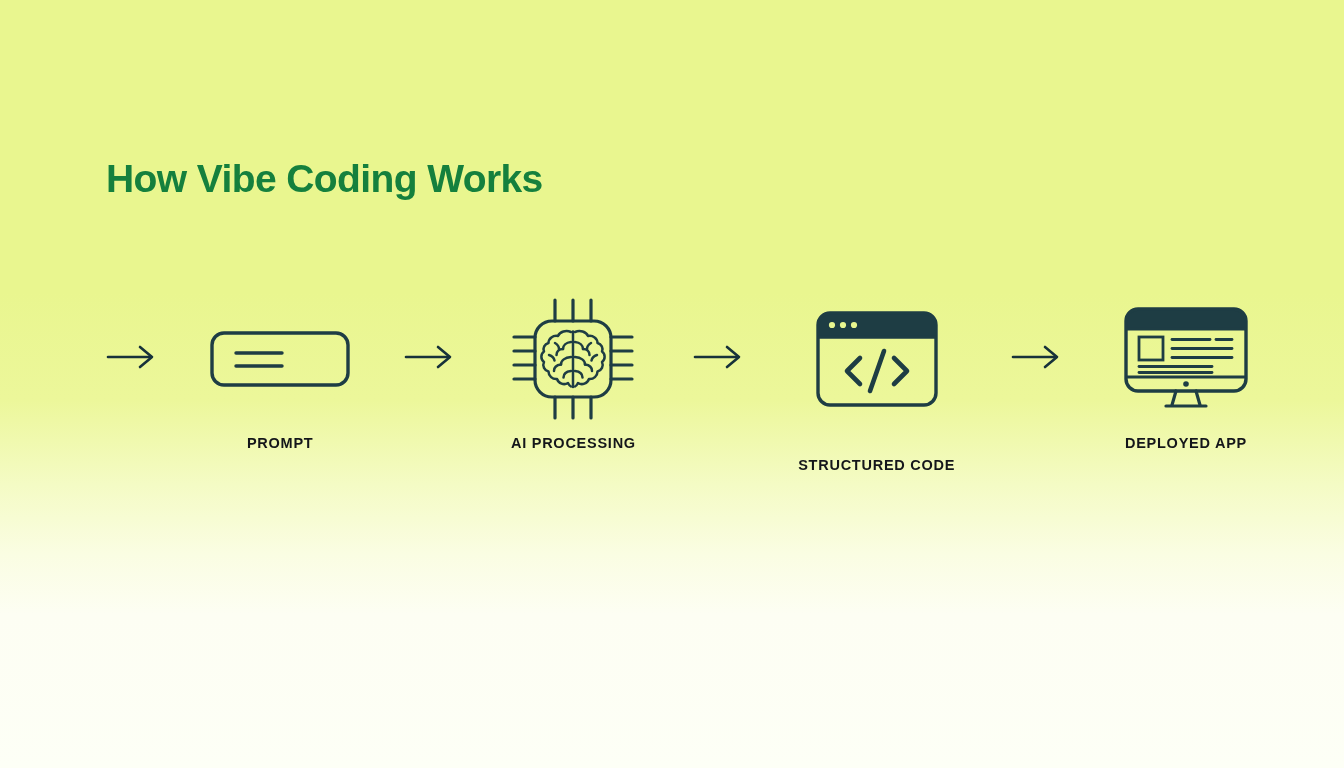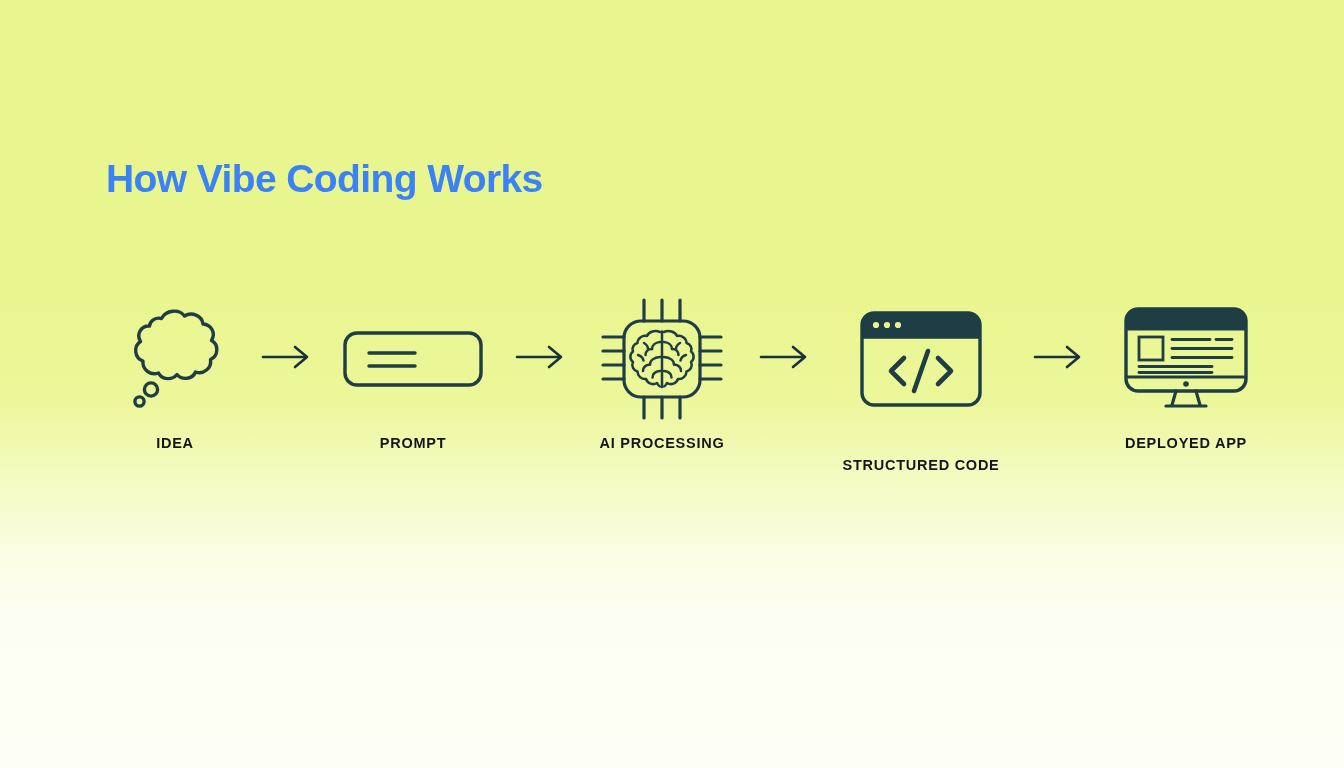--- a/index.html
+++ b/index.html
@@ -22,21 +22,21 @@
   }
 
   
   #page-title {
     position:absolute;
     left:106px;
     top:157px;
     font-size:39px;
     font-weight:bold;
     letter-spacing:-0.6px;
-    color:#3b82f6;
+    color:#15803d;
     white-space:nowrap;
   }
 
   
   #flow {
     position:absolute;
     left:106px;
     top:295px;
     width:1166px;
     display:flex;
@@ -85,43 +85,20 @@
 
   svg.ico { display:block; overflow:visible; }
 </style>
 </head>
 <body>
 
 <div id="page-title">How Vibe Coding Works</div>
 
 <div id="flow">
 
-  <div class="step s-idea">
-    <div class="icon-box">
-      <svg class="ico" width="96" height="108" viewBox="0 0 96 108">
-        <g fill="none" stroke="#1e3d44" stroke-width="3.4" stroke-linecap="round" stroke-linejoin="round">
-          <path d="M34.5 13.5
-                   c4.5 -8.5 17.5 -10 23 -2.5
-                   c7 -4.5 17.5 -0.5 18.5 8
-                   c8.5 0.5 13 9.5 8.5 16.5
-                   c7.5 4 7 15.5 -1 19
-                   c1.5 8.5 -7 15.5 -15 12.5
-                   c-3 7.5 -13.5 8.5 -18.5 2.5
-                   c-5 6 -15 5.5 -18.5 -1.5
-                   c-8 3 -16.5 -3.5 -15.5 -12
-                   c-8.5 -3 -10 -14.5 -2.5 -19.5
-                   c-4.5 -7 0.5 -16 9 -15.5
-                   c0.5 -5.5 6.5 -9 12 -7.5 z"></path>
-          <circle cx="24" cy="84.5" r="6.6"></circle>
-          <circle cx="12.5" cy="96.5" r="4.6"></circle>
-        </g>
-      </svg>
-    </div>
-    <div class="step-label">IDEA</div>
-  </div>
 
   <div class="arrow">
     <svg width="50" height="26" viewBox="0 0 50 26">
       <g fill="none" stroke="#17323a" stroke-width="2.6" stroke-linecap="round" stroke-linejoin="round">
         <line x1="2" y1="13" x2="45" y2="13"></line>
         <polyline points="34,3 46,13 34,23"></polyline>
       </g>
     </svg>
   </div>
 

